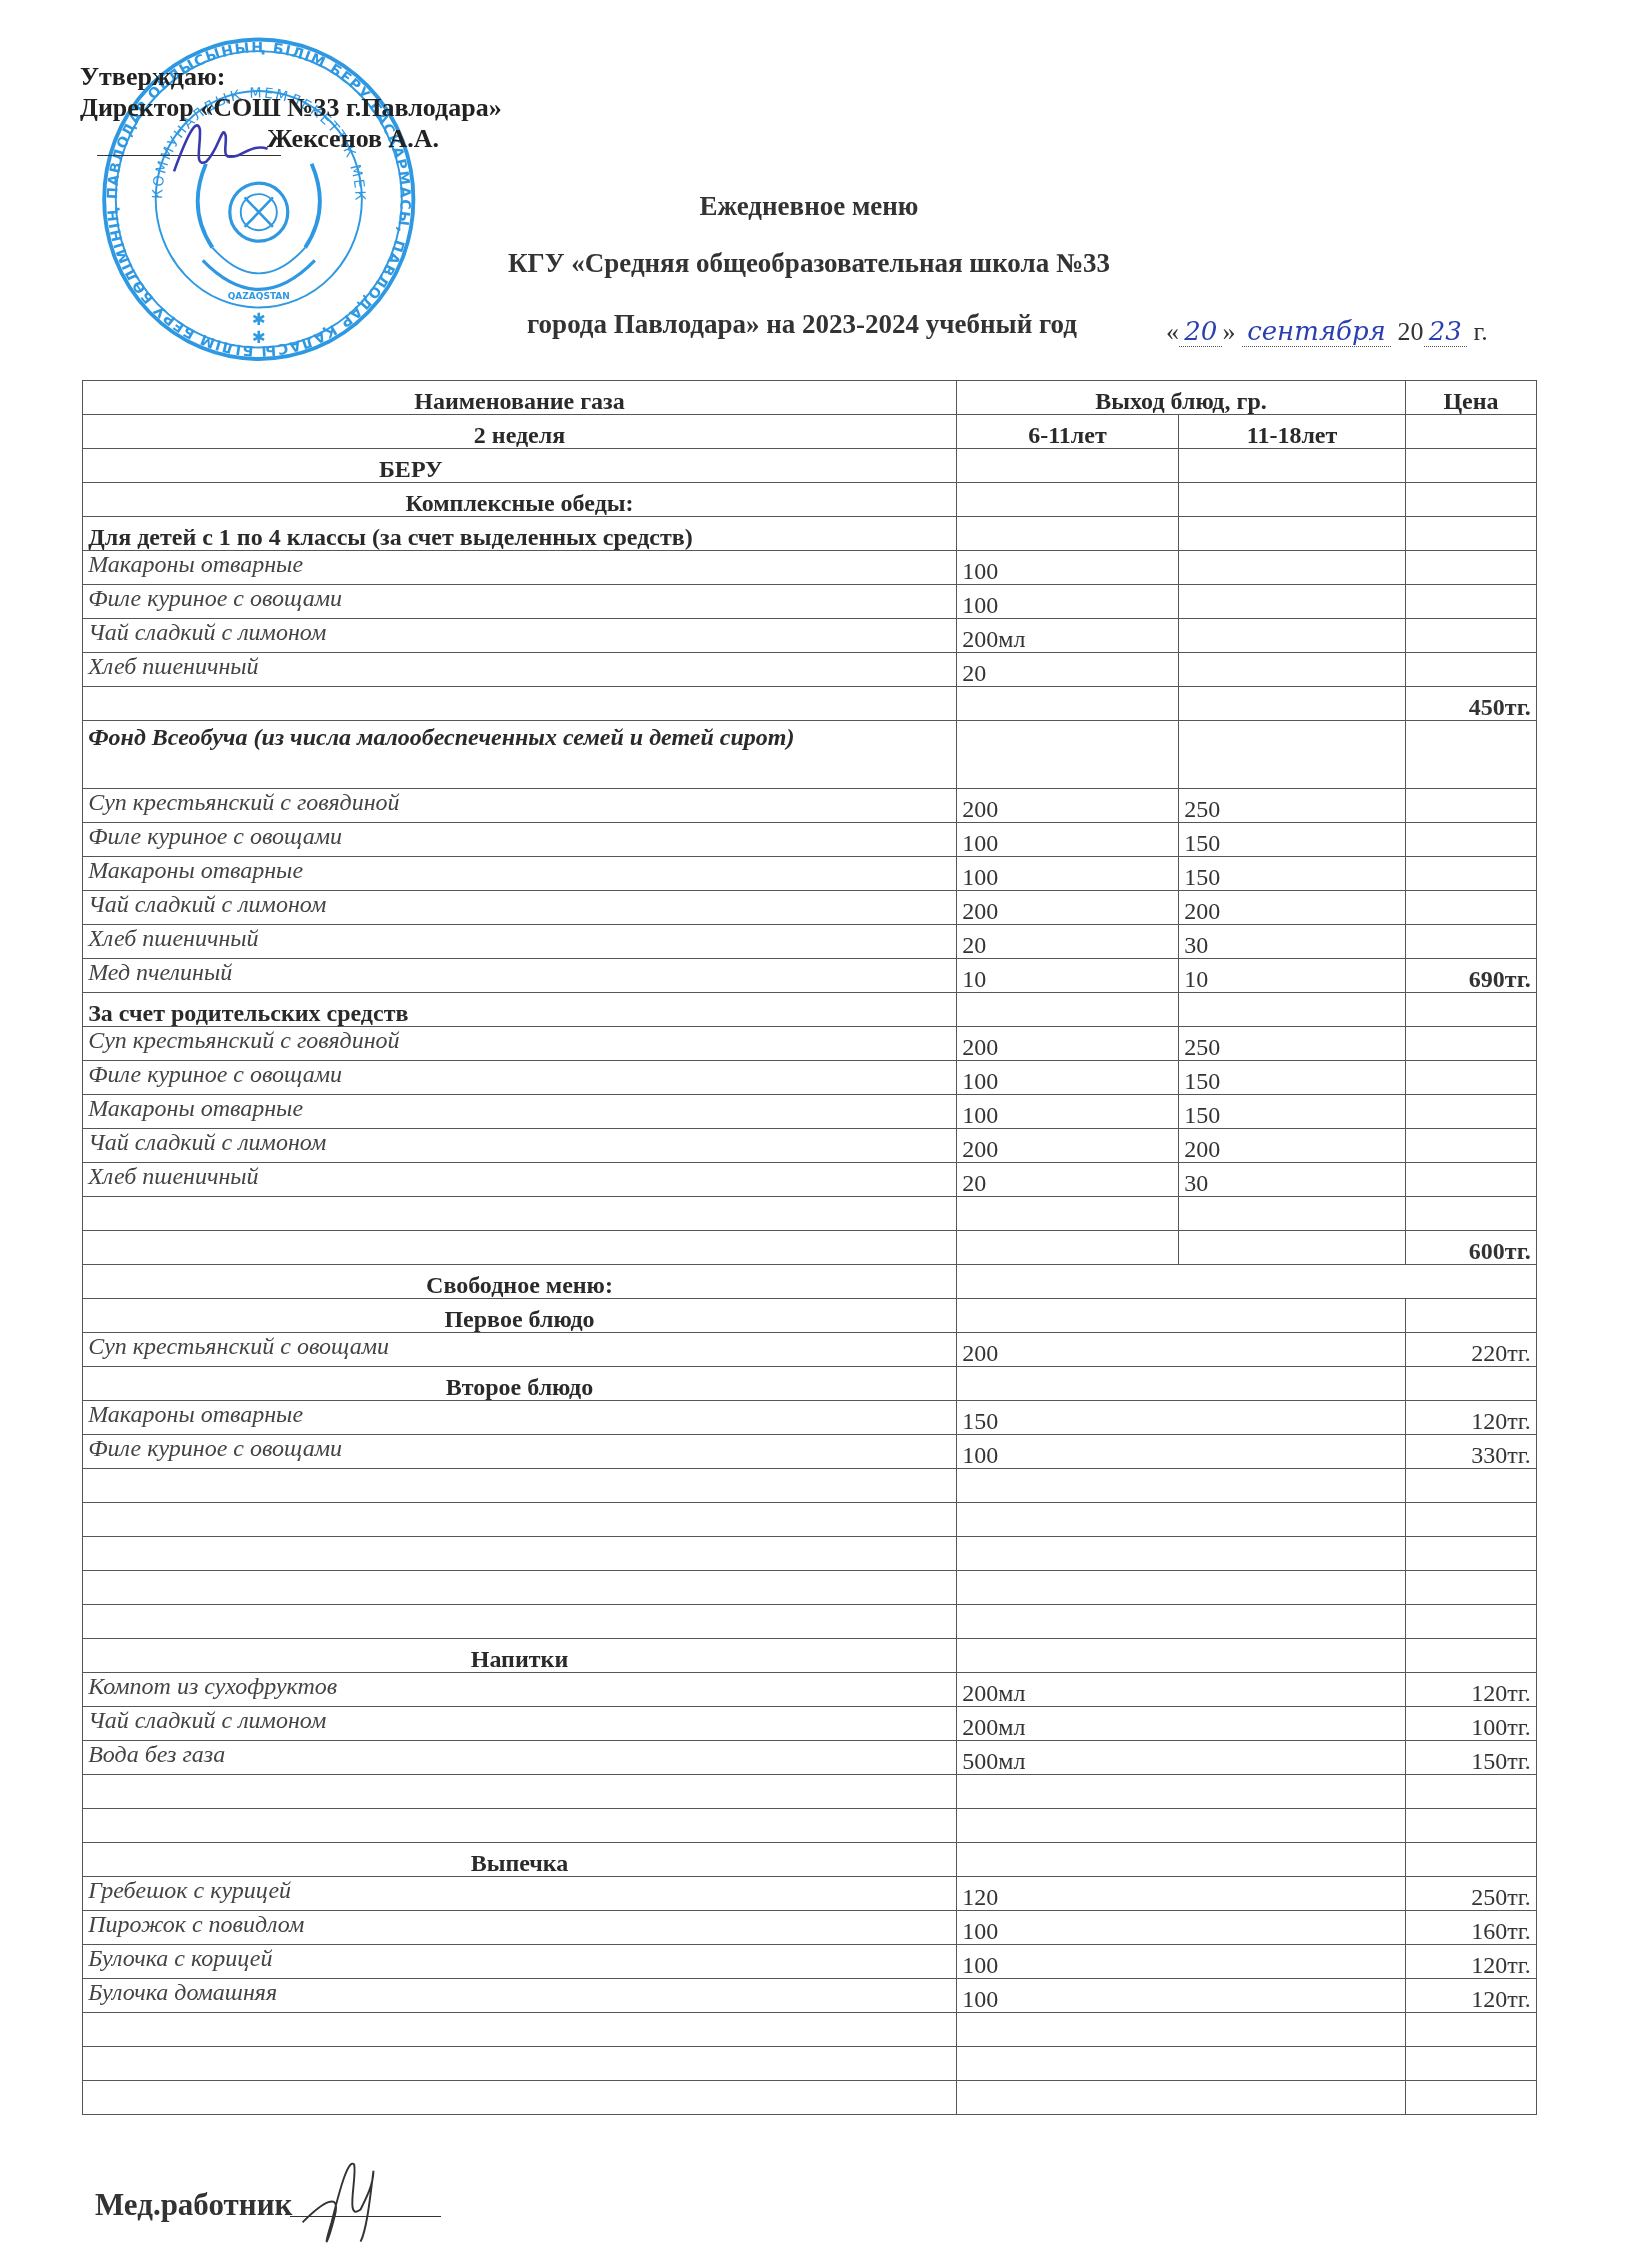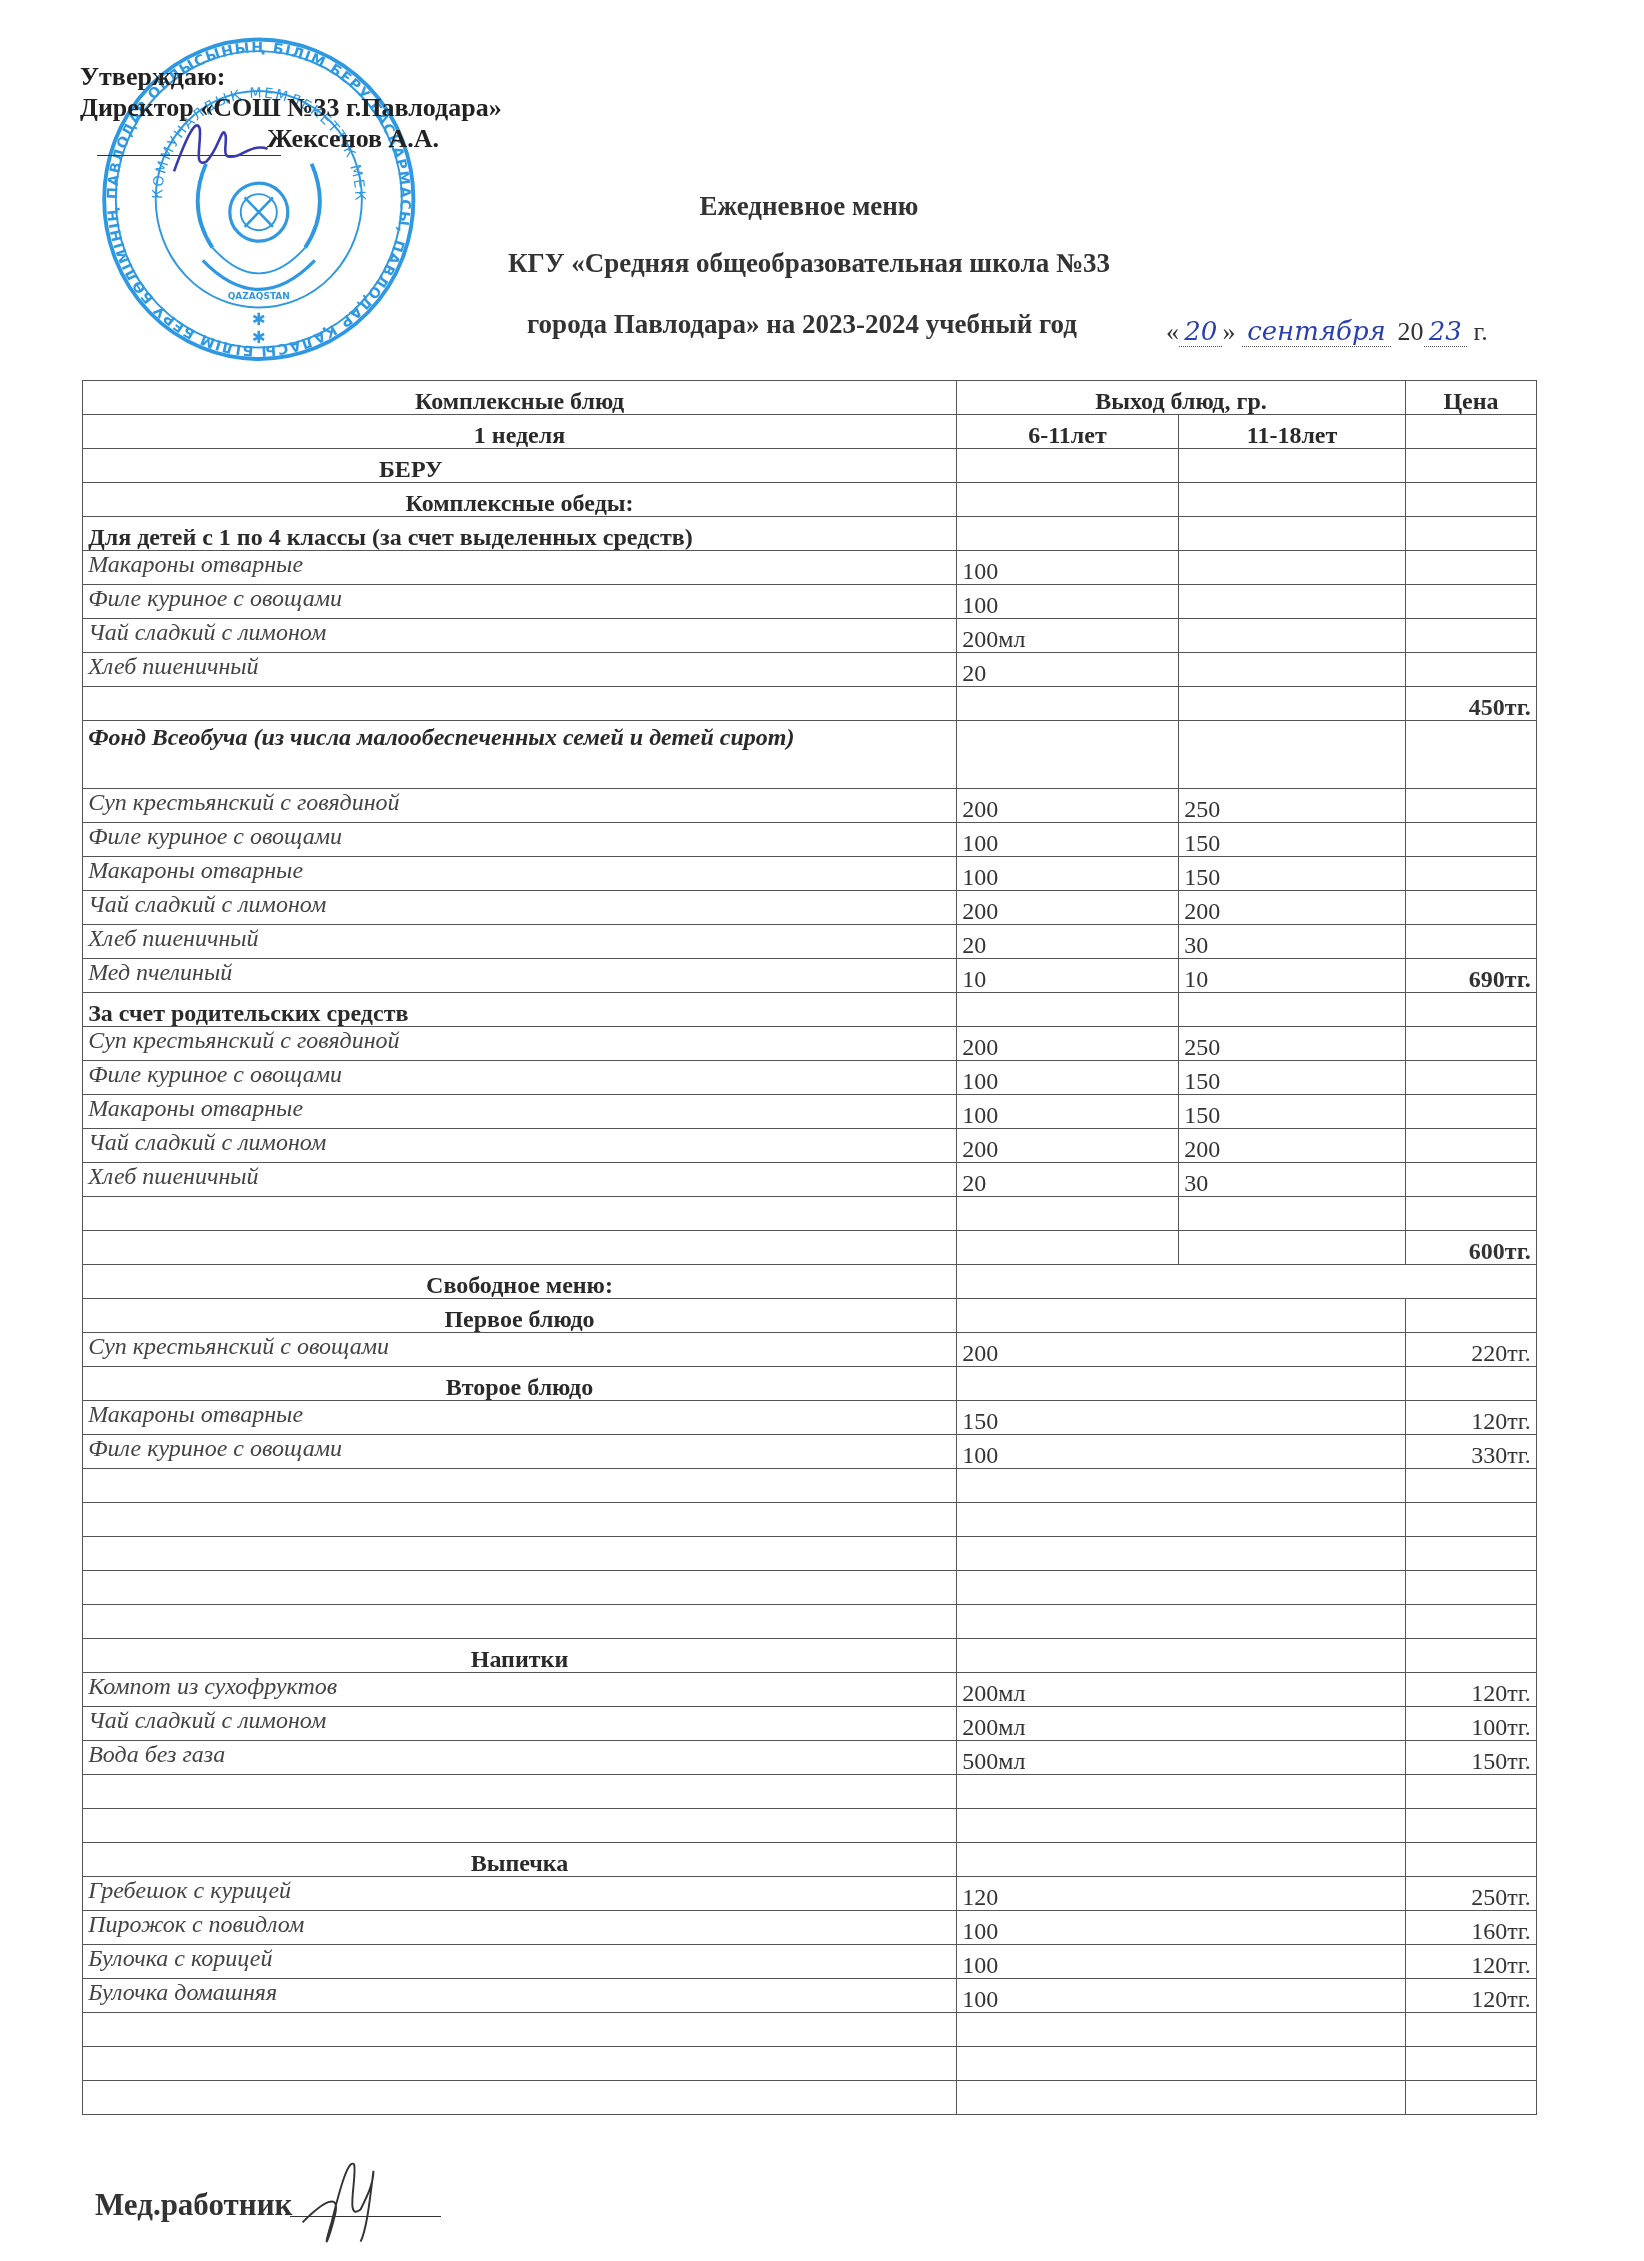--- a/index.html
+++ b/index.html
@@ -87,26 +87,26 @@
 
 <table class="menu">
   <colgroup>
     <col style="width:874px">
       <col style="width:222px">
       <col style="width:227px">
       <col style="width:131px">
   </colgroup>
   <tbody>
     <tr>
-      <td class="c b">Комплексные блюд</td>
+      <td class="c b">Наименование газа</td>
       <td class="c b" colspan="2">Выход блюд, гр.</td>
       <td class="c b">Цена</td>
     </tr>
     <tr>
-      <td class="c b">1 неделя</td>
+      <td class="c b">2 неделя</td>
       <td class="c b">6-11лет</td>
       <td class="c b">11-18лет</td>
       <td></td>
     </tr>
     <tr>
       <td class="c b" style="text-align:left;padding-left:296px">БЕРУ</td>
       <td></td>
         <td></td>
         <td></td>
     </tr>

